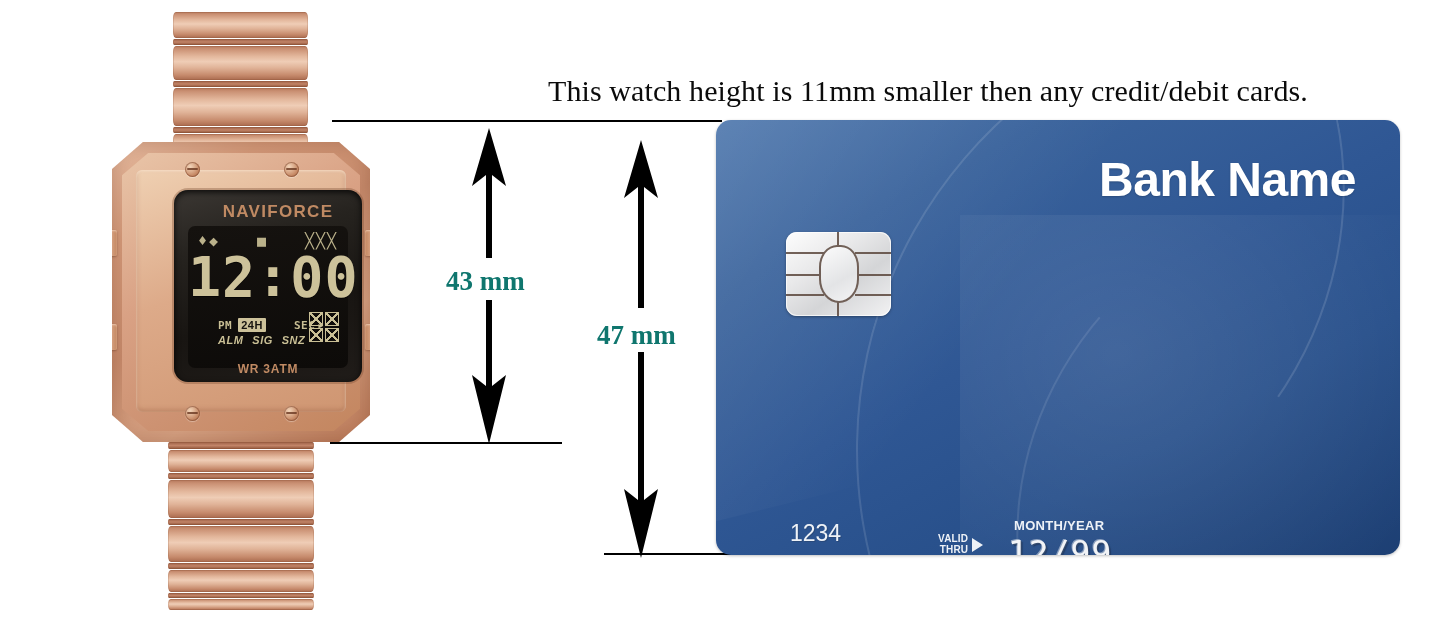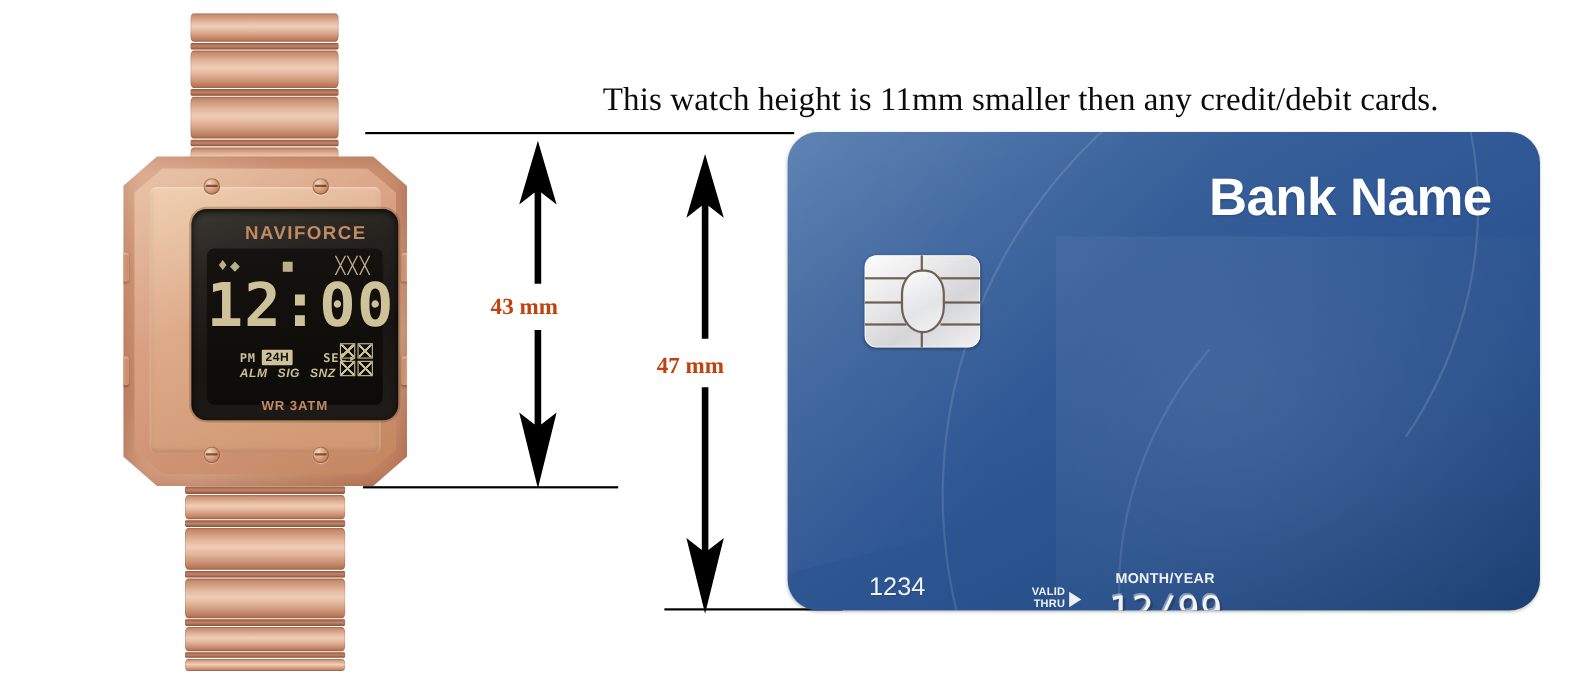--- a/index.html
+++ b/index.html
@@ -24,21 +24,21 @@
   .leader-top   { left: 332px; top: 120px; width: 390px; }
   .leader-mid   { left: 330px; top: 442px; width: 232px; }
   .leader-bot   { left: 604px; top: 553px; width: 162px; }
 
   
   .dim { position: absolute; }
   .dim svg { display:block; }
   .dim-label {
     position: absolute;
     font-family: "Liberation Serif", serif;
-    font-weight: bold; font-size: 21px; color: #c2410c;
+    font-weight: bold; font-size: 27px; color: #0f766e;
     white-space: nowrap;
   }
   .dim-43 { left: 468px; top: 128px; }
   .dim-43-label { left: 446px; top: 266px; }
   .dim-54 { left: 620px; top: 140px; }
   .dim-54-label { left: 597px; top: 320px; }
 
   
   .watch { position: absolute; left: 60px; top: 12px; width: 360px; height: 600px; }
 
@@ -160,21 +160,21 @@
     border: 1px solid #c9bf95;
   }
   .wr {
     position: absolute; bottom: 6px; left: 0; right: 0; text-align: center;
     font-size: 12px; font-weight: bold; letter-spacing: .8px; color: #c08a63;
   }
 
   
   .card {
     position: absolute; left: 716px; top: 120px; width: 684px; height: 435px;
-    border-radius: 28px;
+    border-radius: 15px;
     background:
       linear-gradient(152deg, #4a74ab 0%, #3a639c 22%, #2f5794 48%, #28508b 70%, #1d3f73 100%);
     overflow: hidden;
     box-shadow: 0 1px 3px rgba(0,0,0,.25);
   }
   .swoosh { position:absolute; border-radius:50%; border-style:solid; border-color:transparent; pointer-events:none;}
   .sw1 {
     left: -190px; top: -300px; width: 820px; height: 760px;
     border-width: 2px; border-top-color: rgba(255,255,255,.20);
     border-right-color: rgba(255,255,255,.13);

